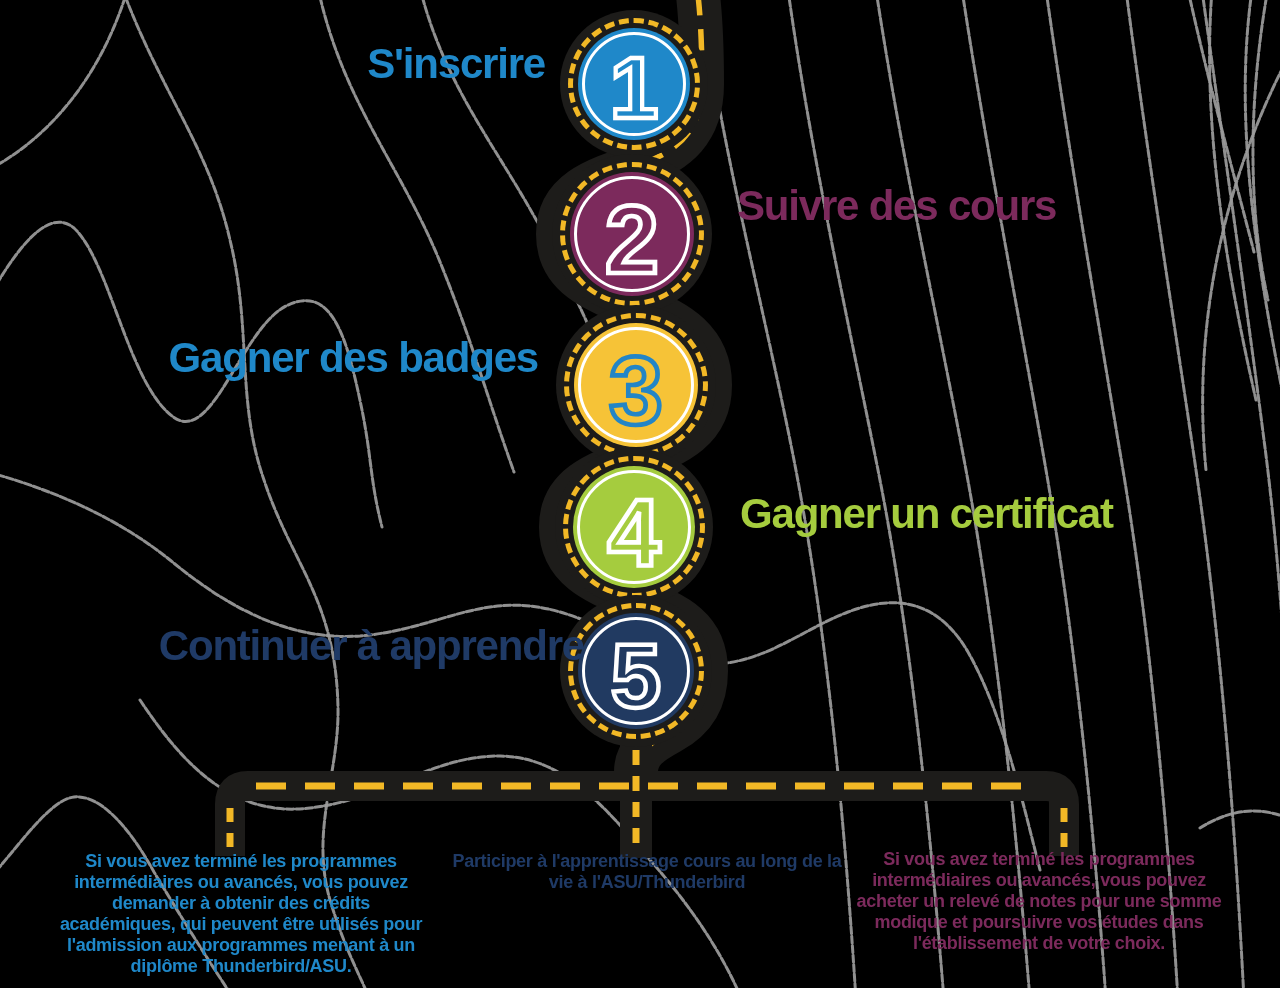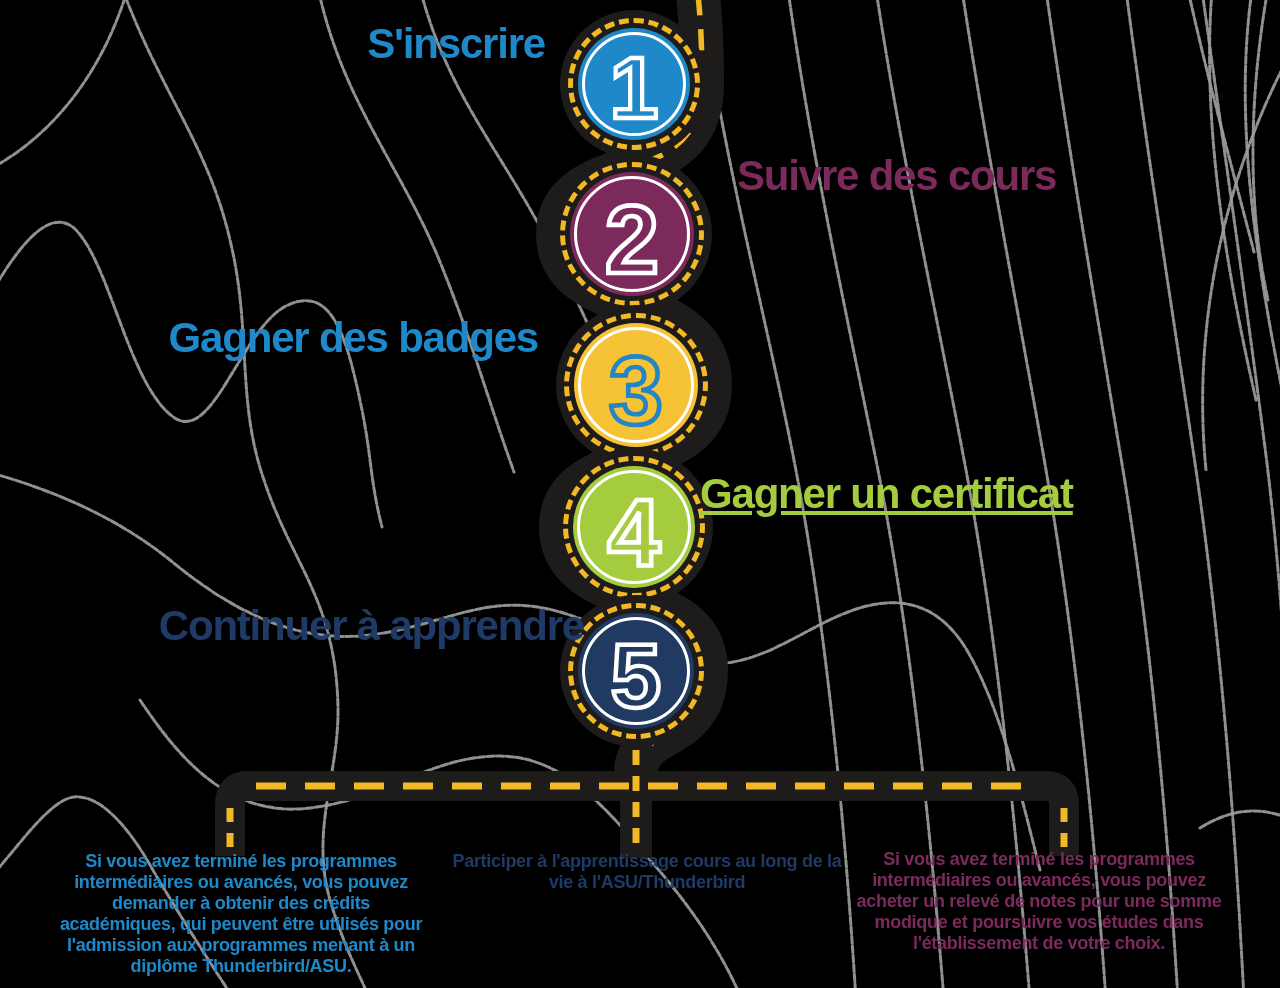--- a/index.html
+++ b/index.html
@@ -18,26 +18,26 @@
   .step > div{position:absolute;left:0;top:0;transform:translate(-50%,-50%);border-radius:50%;}
   .knot{width:var(--kd);height:var(--kd);background:var(--road);}
   .dashring{width:var(--rd);height:var(--rd);border:5px dashed var(--dash);box-sizing:border-box;}
   .face{width:var(--d);height:var(--d);background:var(--c);}
   .face .innerring{position:absolute;inset:4px;border:3.5px solid #fff;border-radius:50%;}
   .face svg{position:absolute;inset:0;}
   .face text{font-family:"Liberation Sans","DejaVu Sans",sans-serif;font-weight:bold;}
 
   .step-label{
     position:absolute;white-space:nowrap;font-weight:700;font-size:42px;
-    letter-spacing:-1.2px;color:var(--lc);
+    letter-spacing:-1.2px;color:var(--lc);margin-top:20px;
   }
   .lbl-0{right:735px;top:20px;}
-  .lbl-1{left:737px;top:152px;}
+  .lbl-1{left:737px;top:162px;}
   .lbl-2{right:742px;top:314px;}
-  .lbl-3{left:700px;top:470px;text-decoration:underline;}
+  .lbl-3{left:740px;top:470px;}
   .lbl-4{right:696px;top:602px;}
 
   .note{
     position:absolute;text-align:center;font-weight:700;font-size:18px;
     line-height:21px;letter-spacing:-0.3px;color:var(--nc);
   }
   .note-0{left:52px;top:851px;width:378px;}
   .note-1{left:452px;top:851px;width:390px;}
   .note-2{left:853px;top:849px;width:372px;}
 </style>

